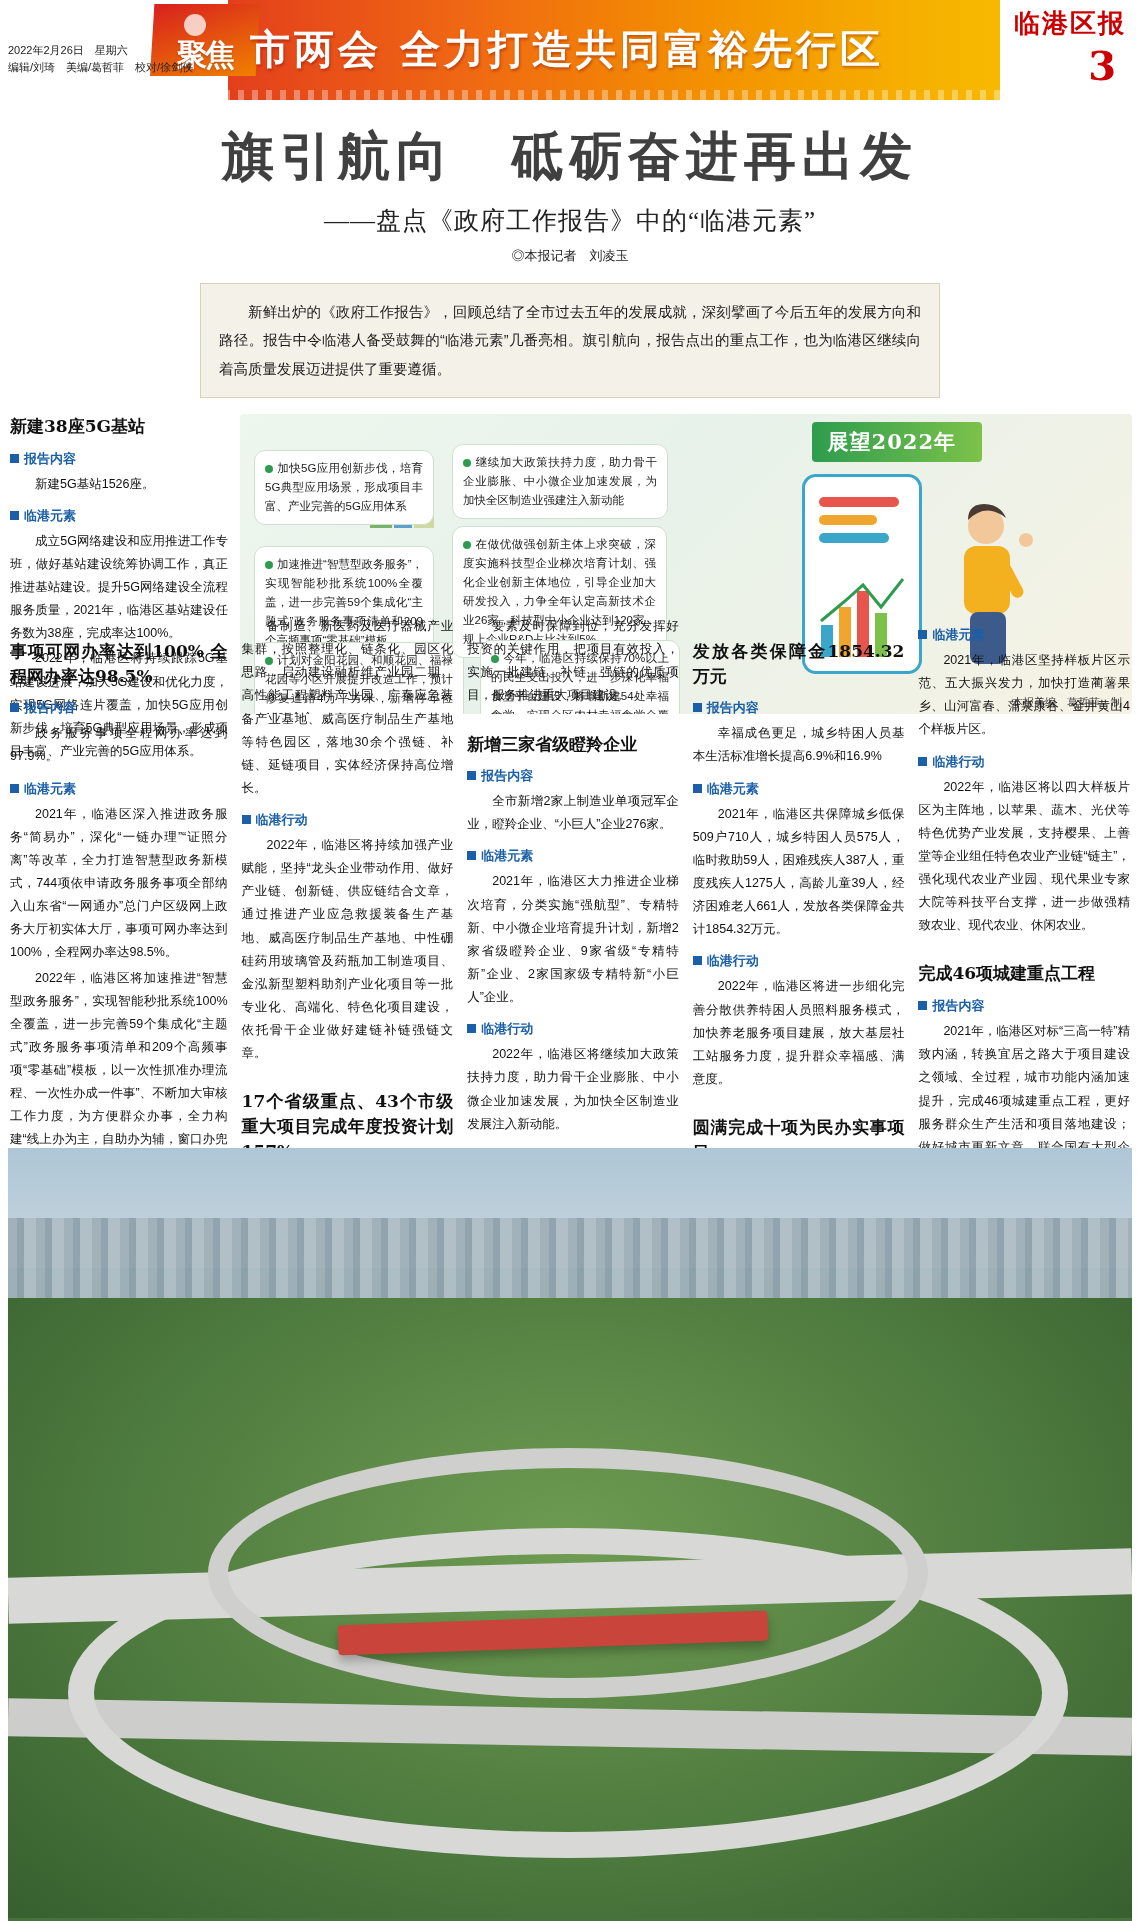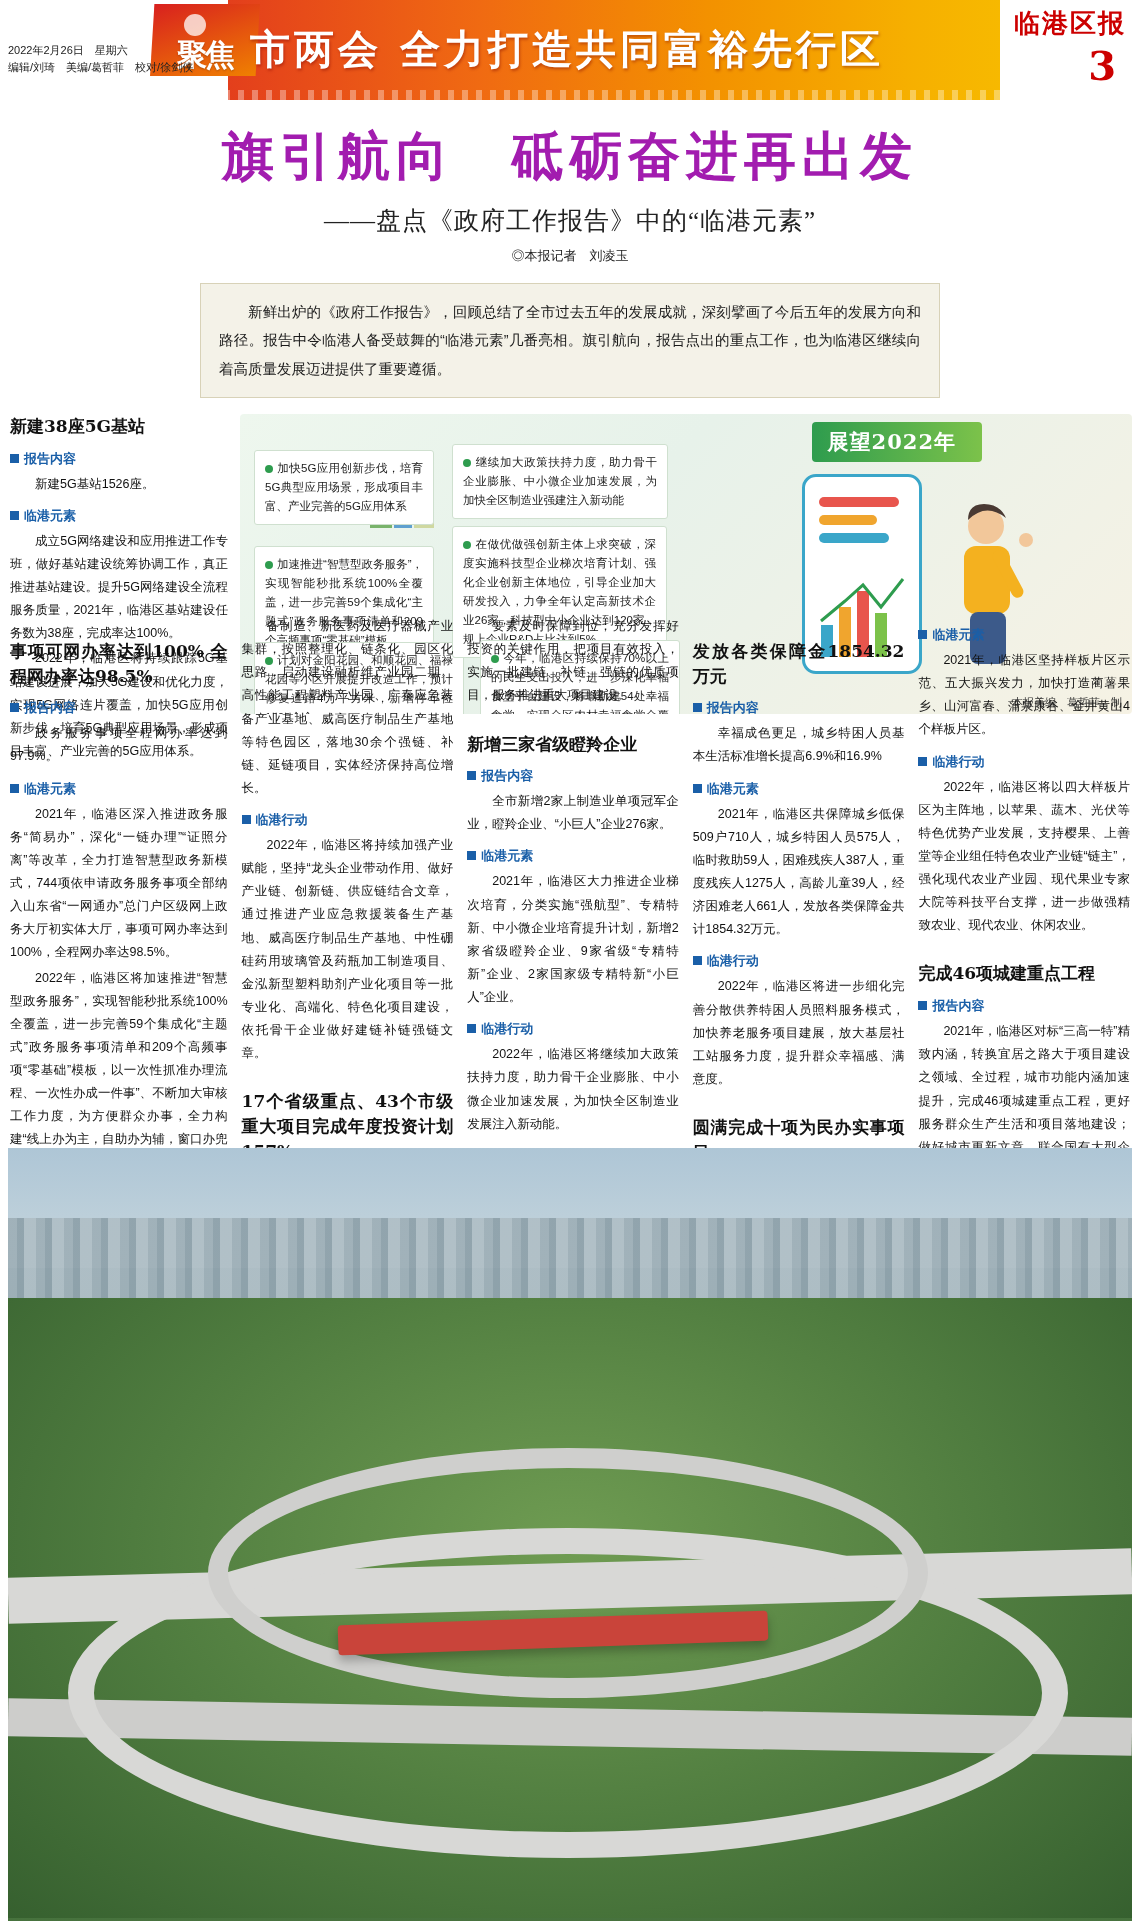--- a/index.html
+++ b/index.html
@@ -70,21 +70,21 @@
   }
   .masthead .stripe {
     position:absolute; left:0; bottom:0; width:100%; height:10px;
     background:repeating-linear-gradient(90deg,#fff 0 6px, transparent 6px 14px);
     opacity:.35;
   }
   
   .title-block { text-align:center; padding:22px 0 4px; }
   .main-title {
     font-family:"DejaVu Serif", serif;
-    font-size:52px; font-weight:bold; letter-spacing:6px; color:#a21caf;
+    font-size:52px; font-weight:bold; letter-spacing:6px; color:#404040;
   }
   .sub-title {
     font-family:Liberation Serif, serif;
     font-size:25px; color:#222; margin-top:12px; letter-spacing:1px;
   }
   .byline { font-size:13px; margin-top:10px; color:#222; }
   
   .lead-box {
     margin:14px 200px 0 200px;
     background:#f4f2e8;
@@ -109,21 +109,21 @@
     color:#fff; font-size:21px; font-weight:bold;
     padding:6px 26px 6px 16px;
     border-radius:4px;
     font-family:"DejaVu Serif", serif;
     letter-spacing:1px;
   }
   .bubble {
     position:absolute;
     background:#fff;
     border:1px solid #cfe0cf;
-    border-radius:3px;
+    border-radius:11px;
     padding:8px 10px;
     font-size:11.5px;
     line-height:1.65;
     color:#1a1a1a;
     text-align:justify;
   }
   .bubble .dot {
     display:inline-block; width:8px;height:8px;border-radius:50%;
     background:#2e9c4e; margin-right:4px; vertical-align:middle;
   }

